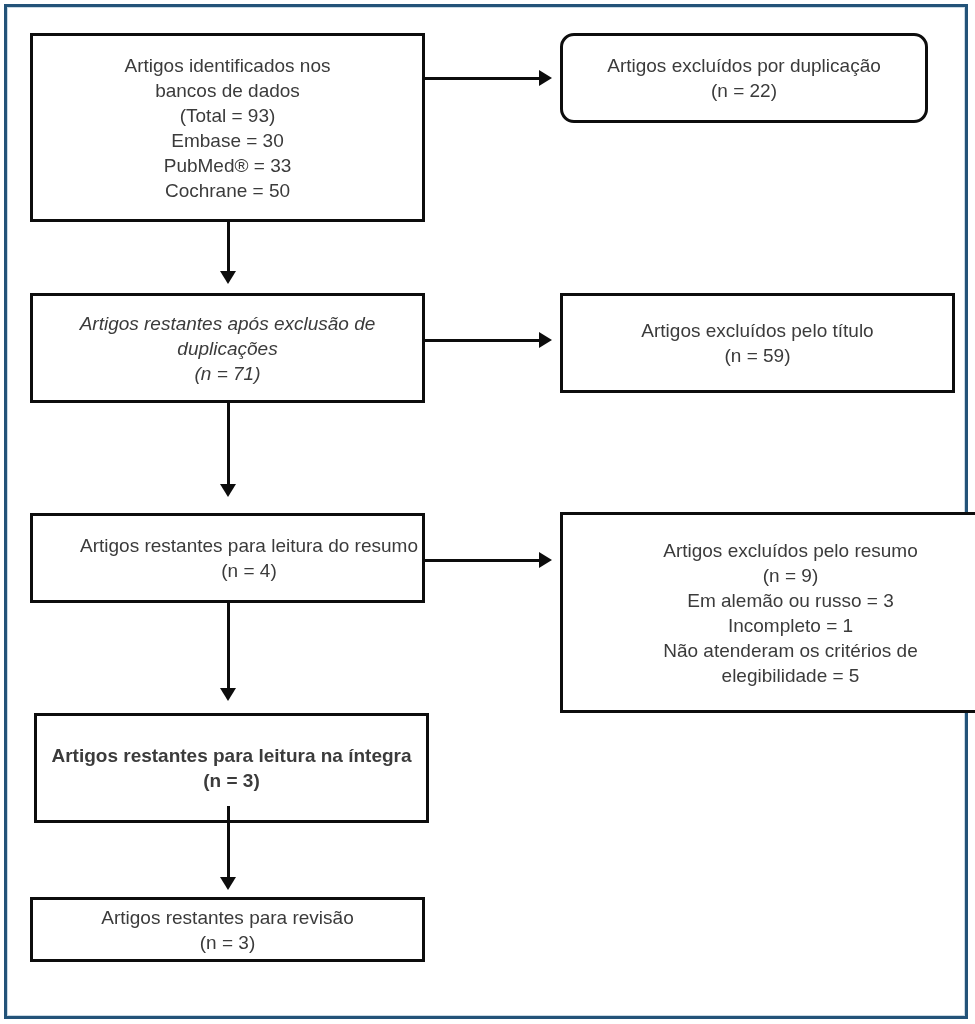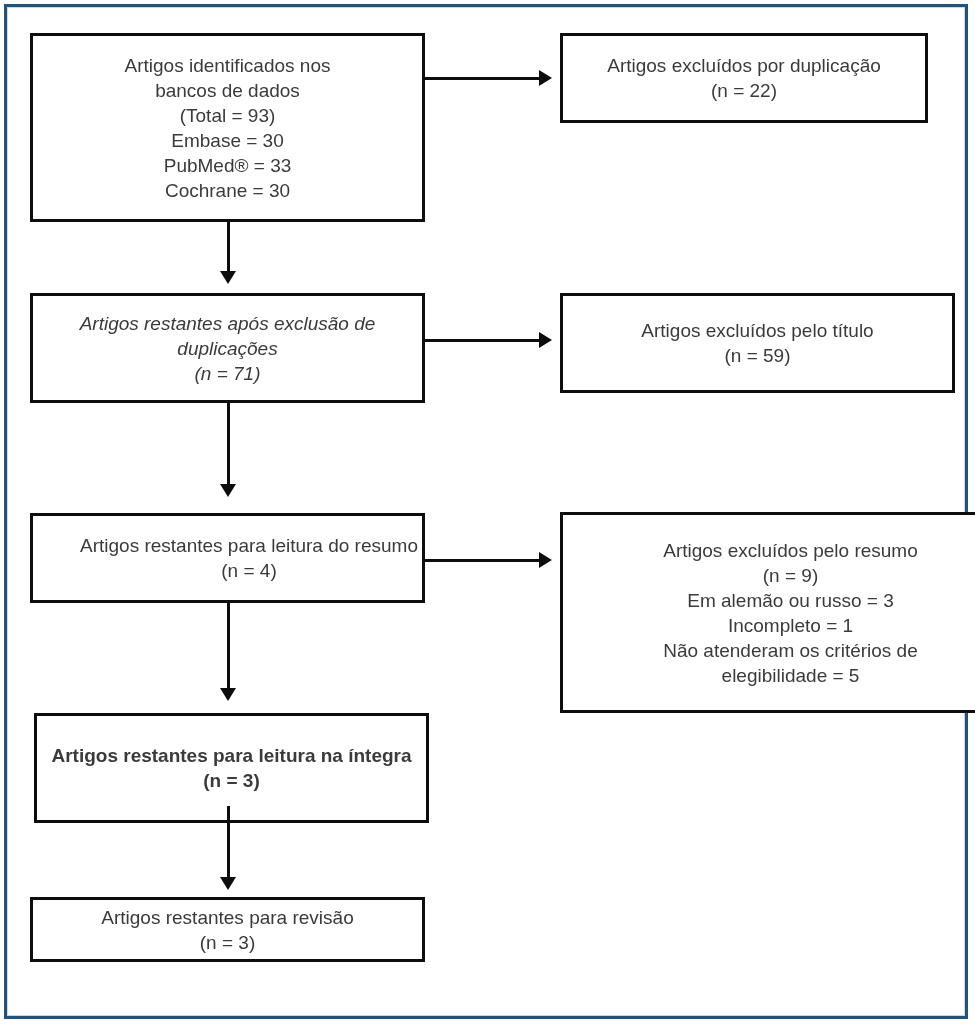--- a/index.html
+++ b/index.html
@@ -43,21 +43,21 @@
   .flow-box .line {
     white-space: nowrap;
   }
   
   #box-identified        { left: 30px;  top: 33px;  width: 395px; height: 189px; }
   #box-after-duplicates  { left: 30px;  top: 293px; width: 395px; height: 110px; font-style: italic; }
   #box-abstract-reading  { left: 30px;  top: 513px; width: 395px; height: 90px; padding-left: 47px;  }
   #box-fulltext-reading  { left: 34px;  top: 713px; width: 395px; height: 110px; font-weight: bold;  }
   #box-final-review      { left: 30px;  top: 897px; width: 395px; height: 65px;  }
   
-  #box-excluded-duplication { left: 560px; top: 33px;  width: 368px; height: 90px;  }
+  #box-excluded-duplication { left: 560px; top: 33px;  width: 368px; height: 90px; border-radius: 14px;  }
   #box-excluded-title       { left: 560px; top: 293px; width: 395px; height: 100px;  }
   #box-excluded-abstract    { left: 560px; top: 512px; width: 461px; height: 201px; }
 
   
   .arrow-v {
     position: absolute;
     left: 220px;
     width: 16px;
   }
   .arrow-v .shaft {
@@ -118,21 +118,21 @@
 <div class="canvas">
 
   <div class="outer-frame"></div>
 
   <div class="flow-box" id="box-identified">
       <div class="line">Artigos identificados nos</div>
       <div class="line">bancos de dados</div>
       <div class="line">(Total = 93)</div>
       <div class="line">Embase = 30</div>
       <div class="line">PubMed® = 33</div>
-      <div class="line">Cochrane = 30</div>
+      <div class="line">Cochrane = 50</div>
     </div>
 
   <div class="flow-box" id="box-after-duplicates">
       <div class="line">Artigos restantes após exclusão de</div>
       <div class="line">duplicações</div>
       <div class="line">(n = 71)</div>
     </div>
 
   <div class="flow-box" id="box-abstract-reading">
       <div class="line">Artigos restantes para leitura do resumo</div>

